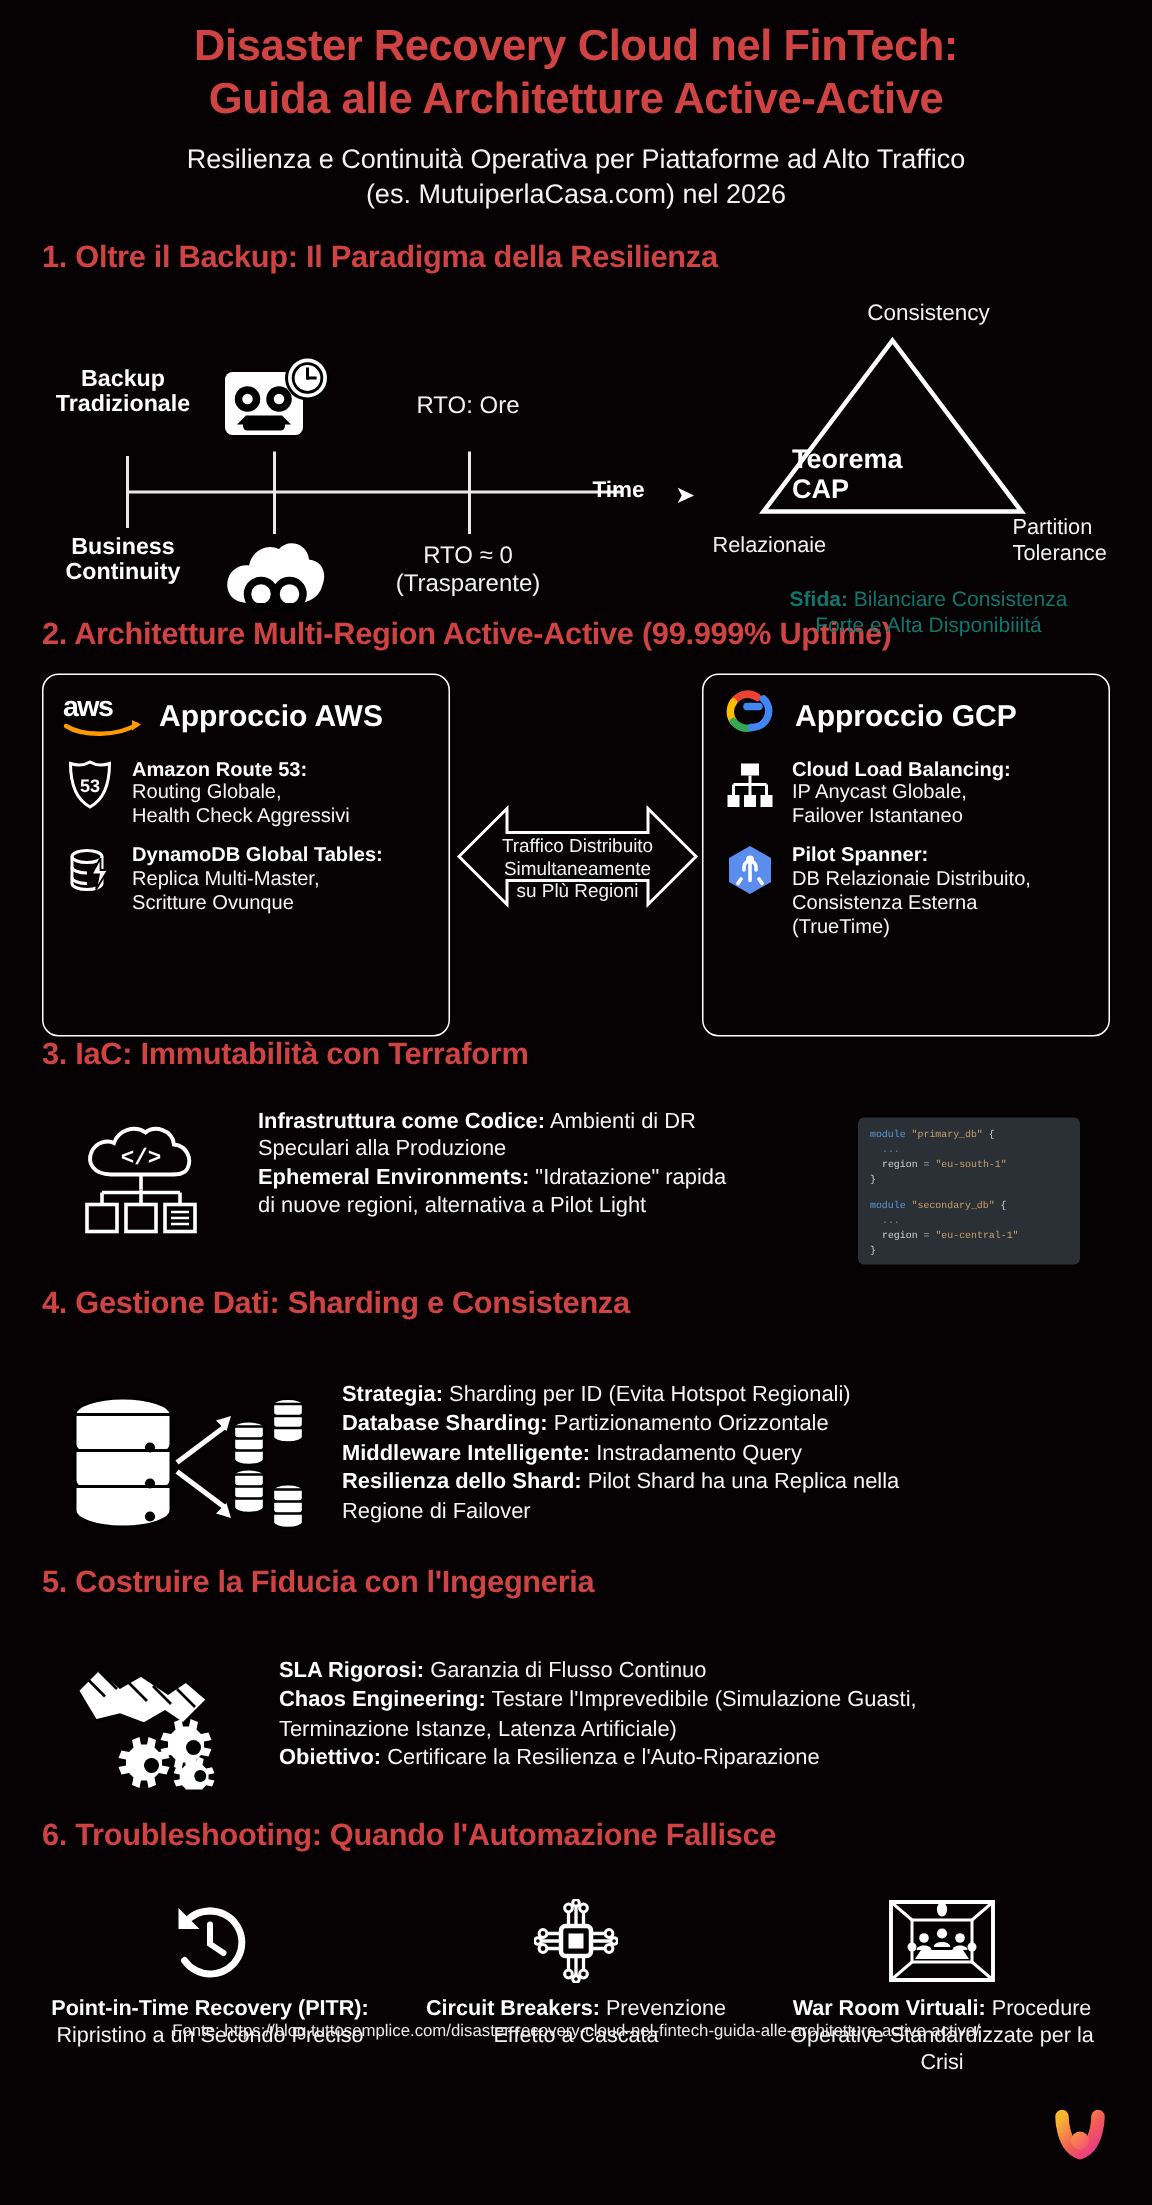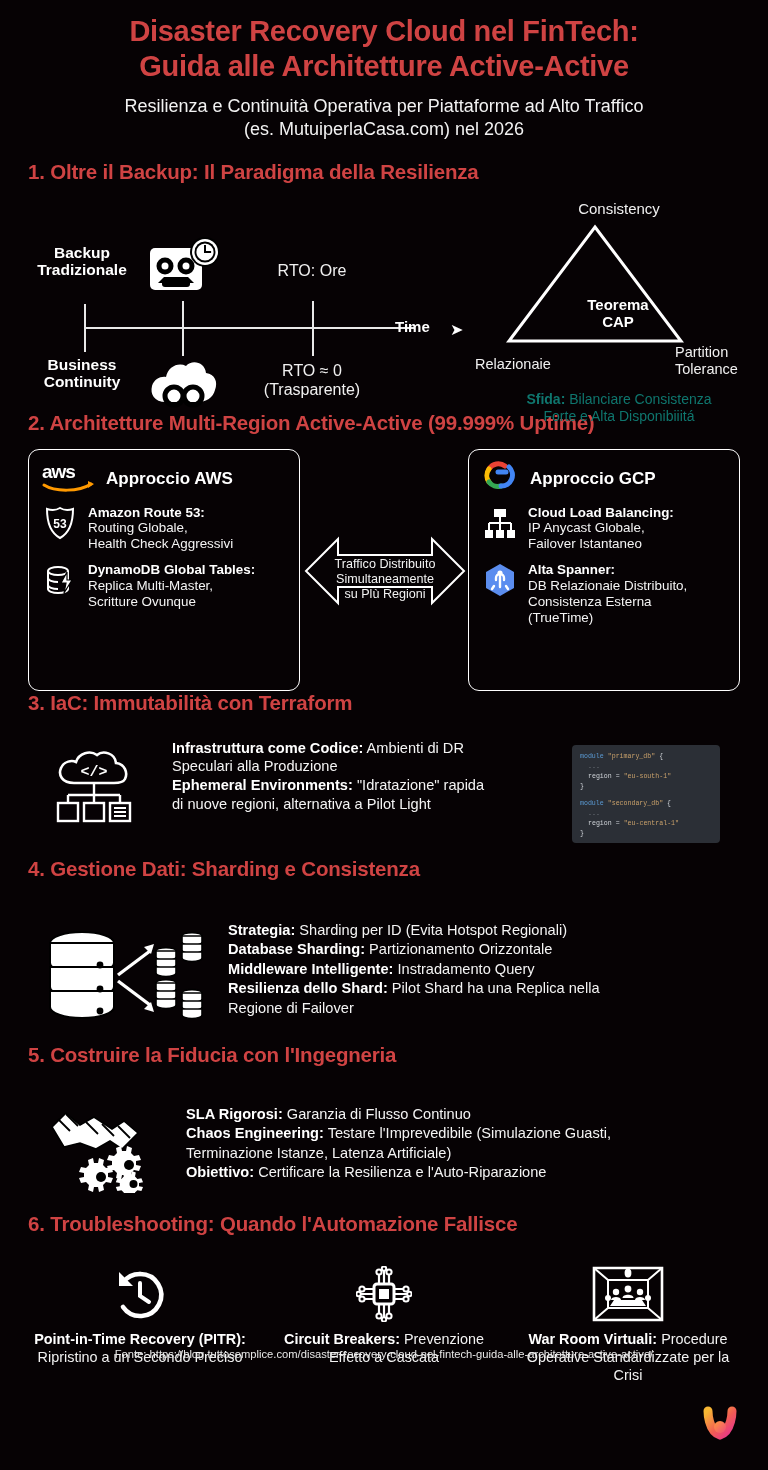--- a/index.html
+++ b/index.html
@@ -51,37 +51,37 @@
   .tl-line{position:absolute;left:84px;top:131px;width:330px;height:2px;background:#e8e8e8;}
   .tick{position:absolute;width:2px;background:#e8e8e8;}
   .tl-txt{position:absolute;font-size:16px;color:#f0f0f0;line-height:1.2;text-align:center;}
   .time-lbl{position:absolute;left:395px;top:122px;font-size:15px;font-weight:bold;color:#fff;}
   .arrowhead{position:absolute;left:450px;top:124px;font-size:16px;color:#fff;}
 
   
   .cap{position:absolute;left:470px;top:0;width:298px;height:212px;}
   .cap-top{position:absolute;left:0;top:4px;width:298px;text-align:center;font-size:15px;color:#f0f0f0;}
   .cap-tri{position:absolute;left:35px;top:25px;}
-  .cap-center{position:absolute;left:58px;top:100px;width:180px;text-align:center;font-weight:bold;font-size:15px;line-height:1.15;}
+  .cap-center{position:absolute;left:58px;top:100px;width:180px;text-align:left;font-weight:bold;font-size:18px;line-height:1.15;}
   .cap-left{position:absolute;left:5px;top:160px;font-size:14.5px;color:#f0f0f0;}
   .cap-right{position:absolute;left:205px;top:148px;font-size:14.5px;line-height:1.18;color:#f0f0f0;}
   .cap-note{position:absolute;left:0;top:195px;width:298px;text-align:center;font-size:14px;line-height:1.25;color:#0f766e;}
   .cap-note b{font-weight:bold;}
 
   
   .s2{position:relative;height:250px;margin-top:6px;}
   .cardbox{
     position:absolute;top:8px;
     border:1.6px solid #ffffff;border-radius:11px;
     box-sizing:border-box;padding:12px 10px 10px 12px;
   }
   .cardbox.left{left:28px;width:272px;height:242px;}
   .cardbox.right{left:468px;width:272px;height:242px;}
   .cloud-hdr{display:flex;align-items:center;gap:9px;height:34px;margin-bottom:8px;}
-  .cloud-hdr .name{font-weight:bold;font-size:17px;color:#fff;}
+  .cloud-hdr .name{font-weight:bold;font-size:20px;color:#fff;}
   .feat{display:flex;gap:9px;margin-bottom:9px;align-items:flex-start;}
   .feat .ic{flex:0 0 38px;height:38px;display:flex;align-items:center;justify-content:center;}
   .feat .tx{font-size:13.4px;line-height:1.19;color:#f4f4f4;padding-top:1px;}
   .feat .tx b{font-weight:bold;color:#fff;}
   .arrowmid{position:absolute;left:302px;top:90px;width:166px;}
   .arrowmid .atext{
     position:absolute;left:18px;top:26px;width:130px;text-align:center;
     font-size:12.6px;line-height:1.22;color:#f2f2f2;
   }
 
@@ -322,21 +322,21 @@
         <span class="ic">
           <svg width="36" height="36" viewBox="0 0 36 36">
             <polygon points="18,2 32,10 32,26 18,34 4,26 4,10" fill="#5b8def"></polygon>
             <path d="M18 12 a4 4 0 0 1 4 4 v2 M18 12 a4 4 0 0 0 -4 4 v2" fill="none" stroke="#fff" stroke-width="2.4" stroke-linecap="round"></path>
             <path d="M18 12 v13" stroke="#fff" stroke-width="2.4" stroke-linecap="round"></path>
             <circle cx="18" cy="11" r="2.6" fill="#fff"></circle>
             <path d="M12 24 l-2 3 M24 24 l2 3" stroke="#fff" stroke-width="2.4" stroke-linecap="round"></path>
           </svg>
         </span>
         <span class="tx">
-          <b>Alta Spanner:</b><br>
+          <b>Pilot Spanner:</b><br>
           <span>DB Relazionaie Distribuito,</span><br>
           <span>Consistenza Esterna</span><br>
           <span>(TrueTime)</span>
         </span>
       </div>
     </div>
   </div>
 
   <div class="sec-h">3. IaC: Immutabilità con Terraform</div>
   <div class="s3">

